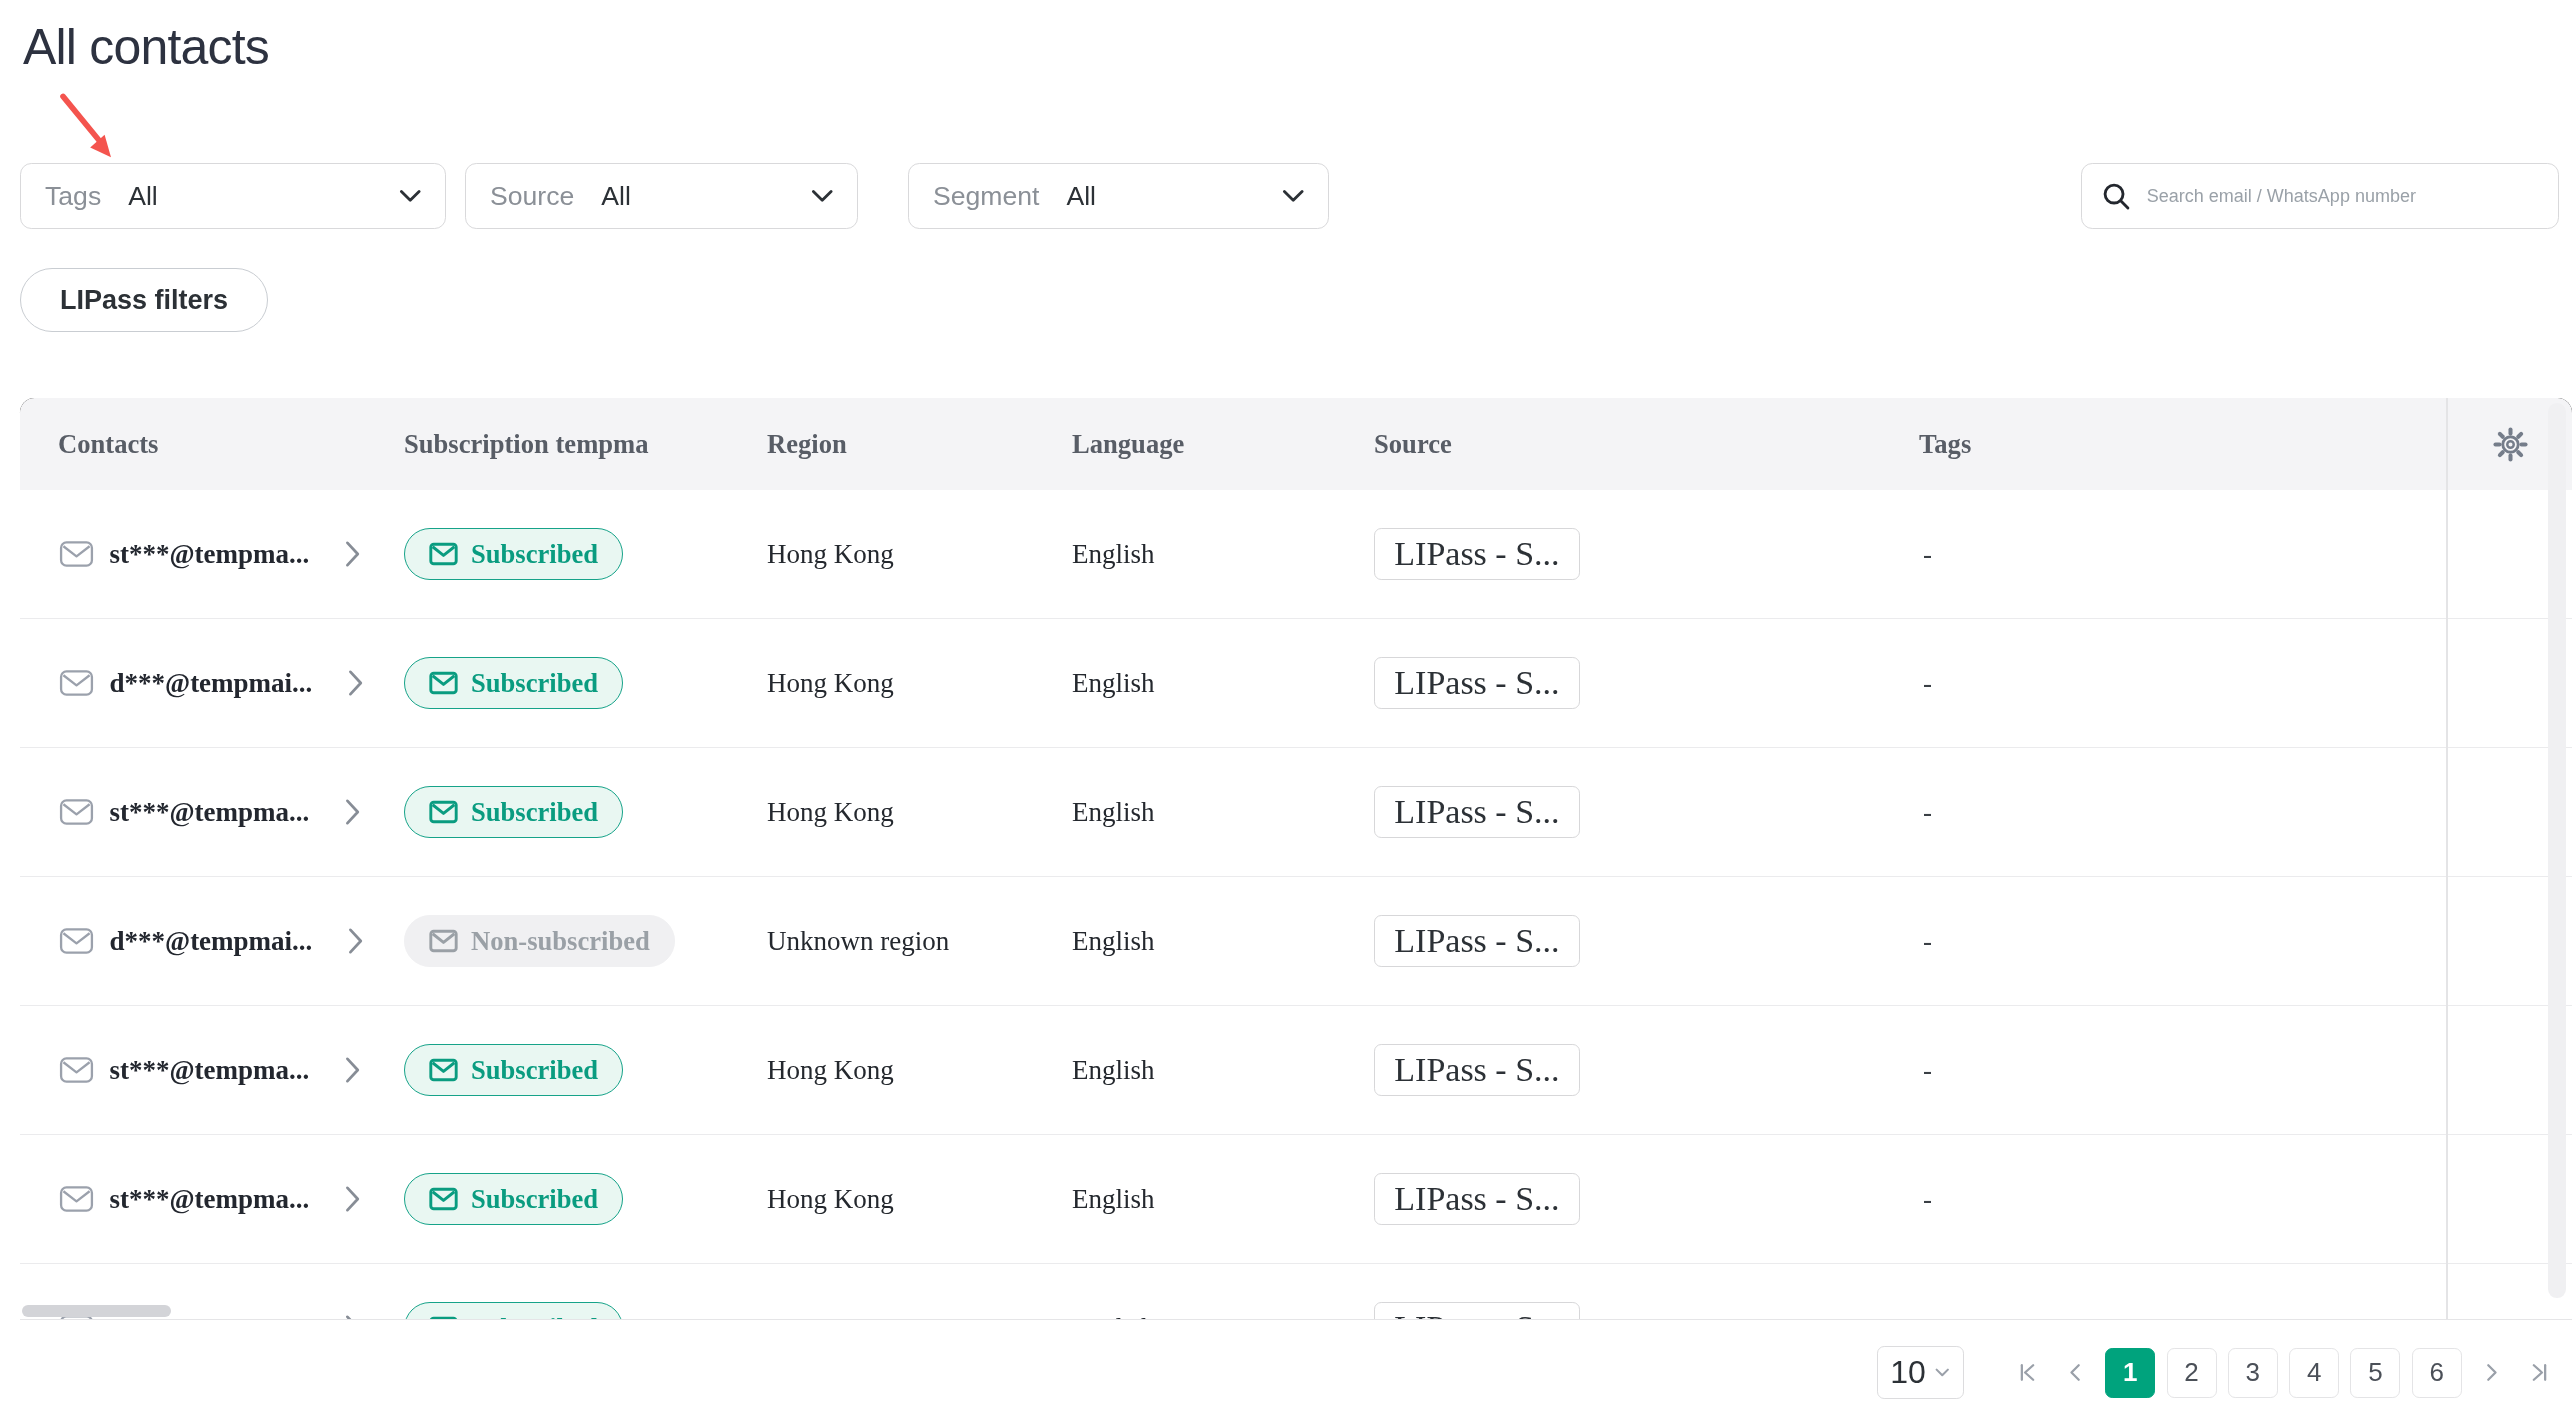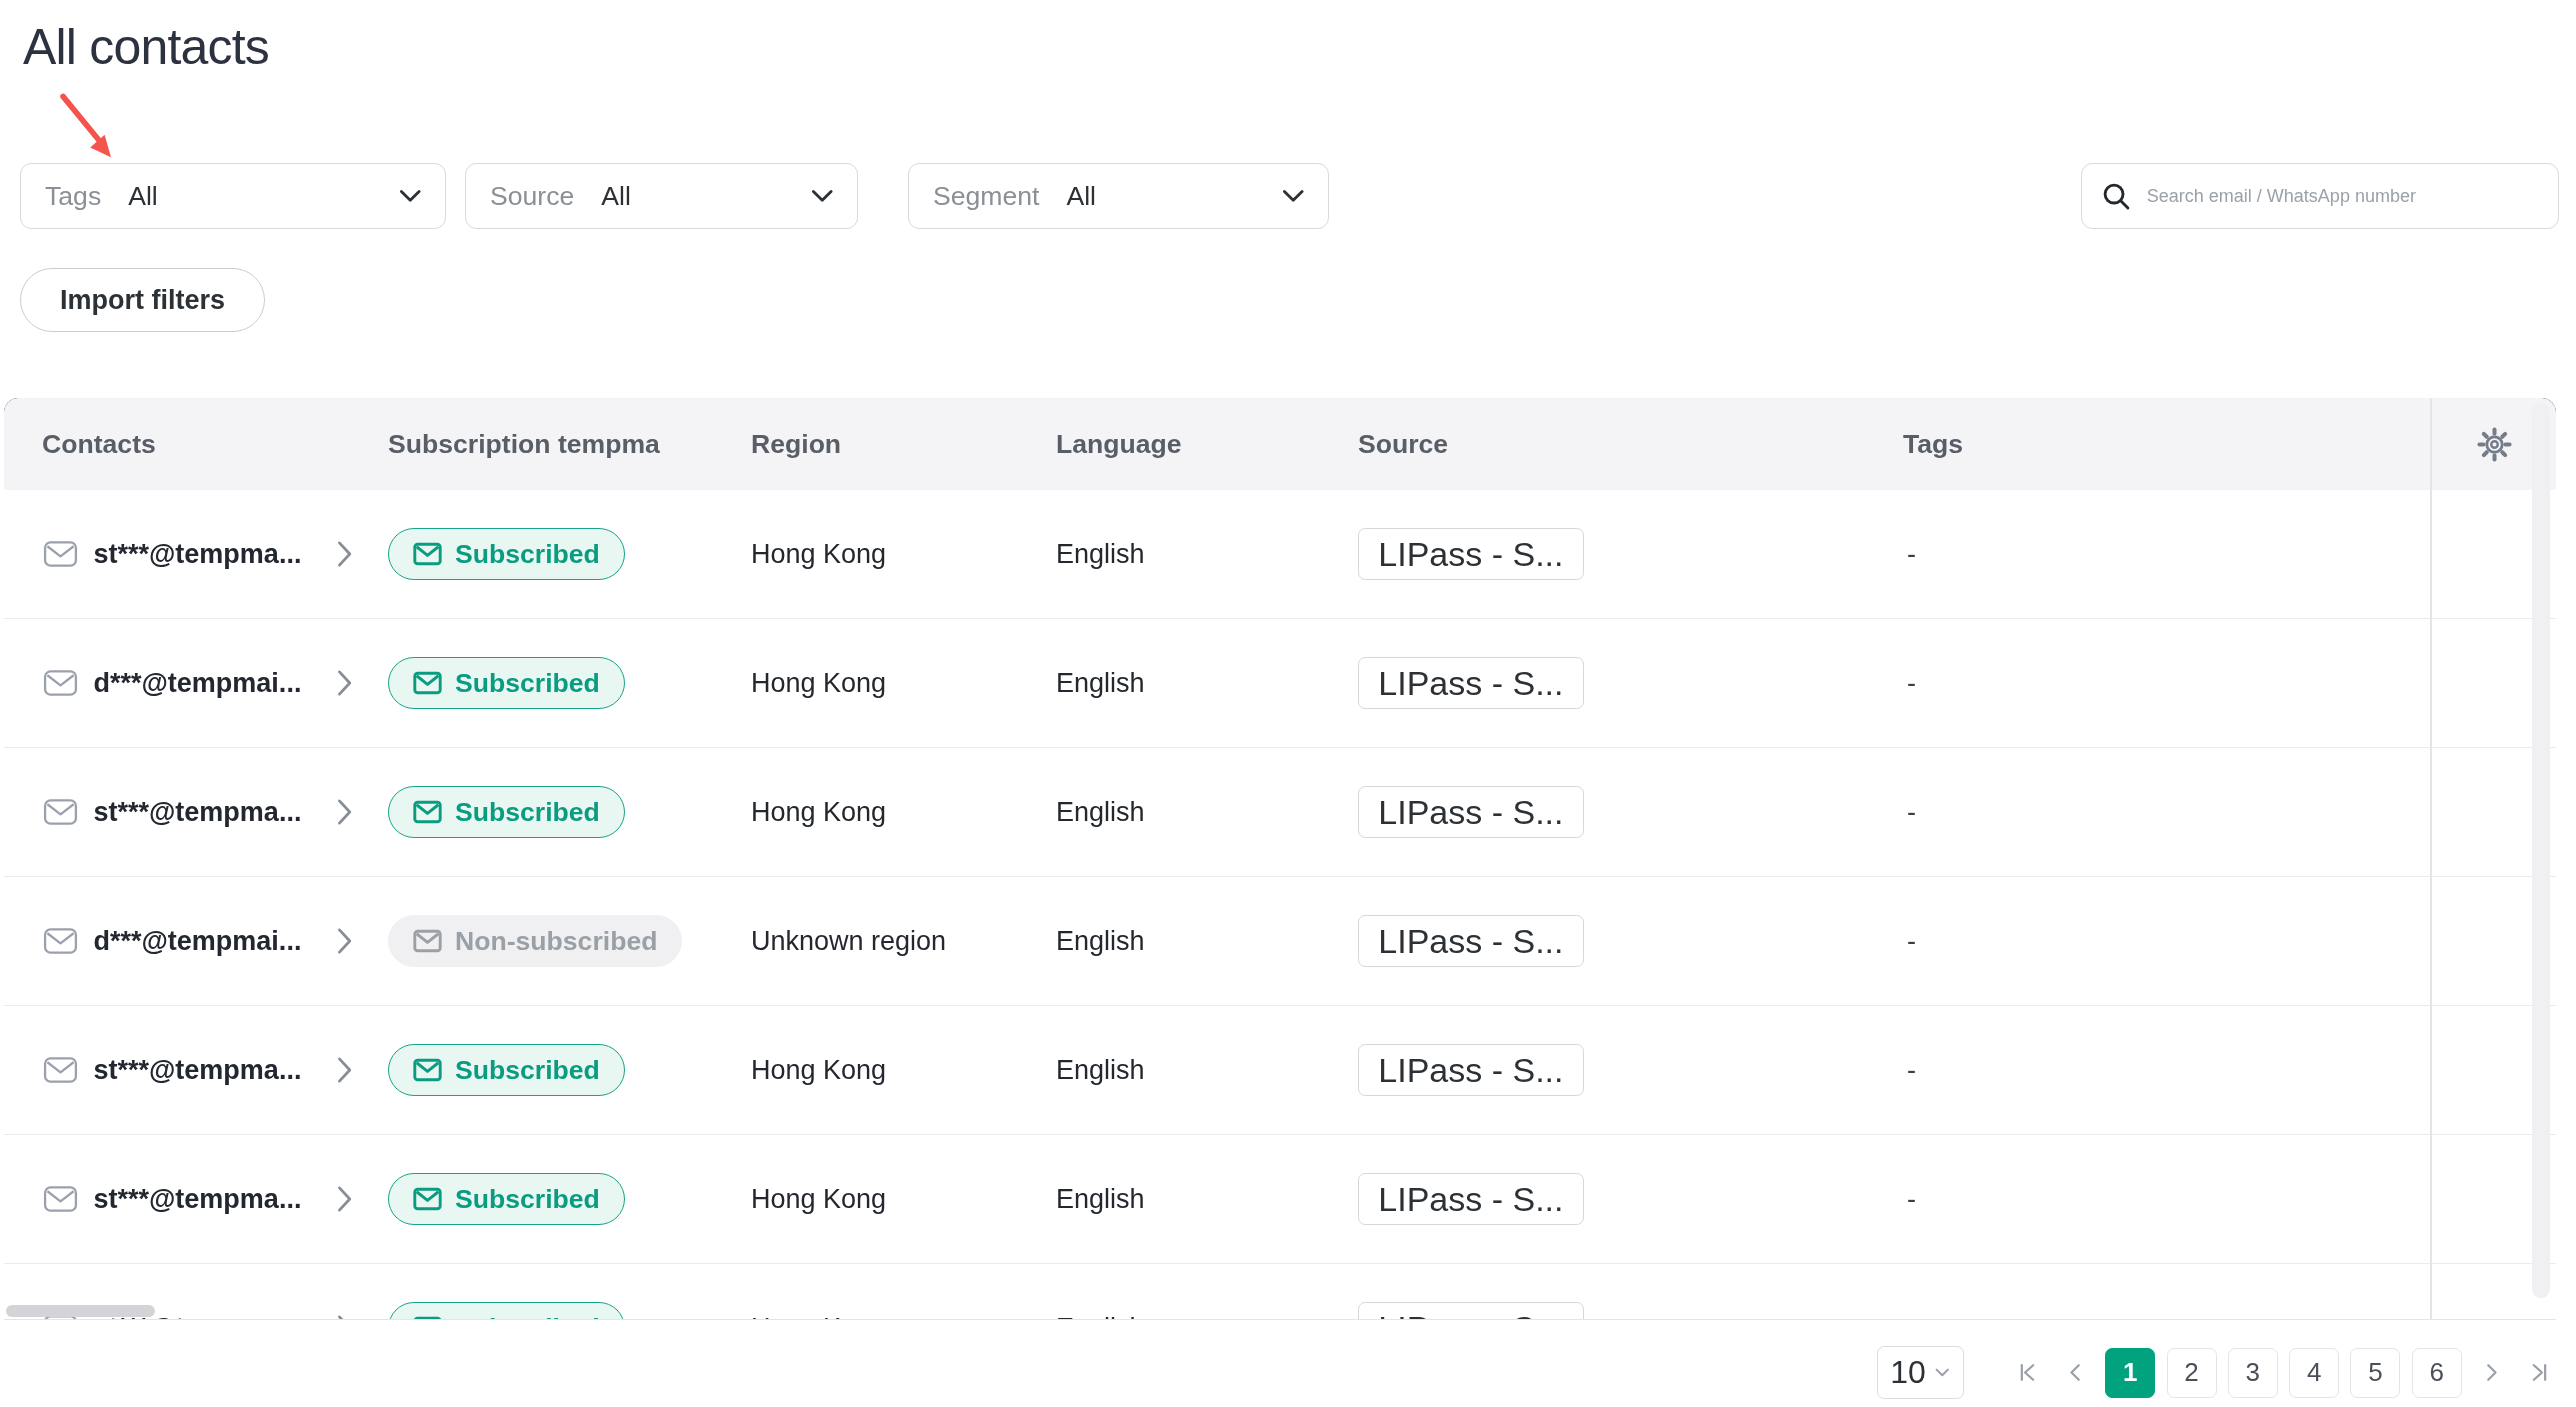--- a/index.html
+++ b/index.html
@@ -34,23 +34,23 @@
     align-items:center; padding:0 19.3px; gap:14.5px; }
   .search-box input { border:none; outline:none; flex:1; font-size:18px; color:#2c3136;
     font-family:inherit; background:transparent; }
   .search-box input::placeholder { color:#9aa1a8; }
 
   .reset-btn { position:absolute; left:20px; top:268px; height:64px; padding:0 39px;
     background:#fff; border:1.6px solid #c9cdd2; border-radius:34px; font-size:27px;
     font-weight:700; color:#2c3136; cursor:pointer; font-family:inherit; }
 
   
-  .table { position:absolute; left:4px; top:398px; width:2552px; height:922px;
+  .table { position:absolute; left:20px; top:398px; width:2552px; height:922px;
     background:#000000; border-radius:14.5px 14.5px 0 0; overflow:hidden;
-    border-bottom:1.6px solid #e5e5e7; }
+    border-bottom:1.6px solid #e5e5e7;font-family:Liberation Serif, serif; }
   .thead { position:relative; height:92px; background:#f4f4f6; }
   .hcell { position:absolute; top:50%; transform:translateY(-50%); font-size:26.6px;
     font-weight:700; color:#585d66; white-space:nowrap; }
   .h-contacts{left:38px} .h-status{left:384px} .h-region{left:747px}
   .h-language{left:1052px} .h-source{left:1354px} .h-tags{left:1899px}
   .gear-btn { position:absolute; right:42px; top:26.6px; width:39px; height:39px;
     cursor:pointer; background:none; border:none; }
   .col-divider { position:absolute; left:2426px; top:0; width:1.6px; height:100%;
     background:#e4e4e6; }
   .vtrack { position:absolute; right:6.4px; top:4.8px; bottom:21px; width:17.7px;
@@ -127,21 +127,21 @@
   </div>
 
   <div class="search-box">
     <svg width="31" height="31" viewBox="0 0 38 38">
       <circle cx="16" cy="16" r="11" fill="none" stroke="#23272e" stroke-width="3.5"></circle>
       <path d="M24.5 24.5 L33 33" stroke="#23272e" stroke-width="3.5" stroke-linecap="round"></path>
     </svg>
     <input type="text" placeholder="Search email / WhatsApp number" style="">
   </div>
 
-  <button class="reset-btn">Import filters</button>
+  <button class="reset-btn">LIPass filters</button>
 
   <div class="table">
     <div class="thead">
       <span class="hcell h-contacts">Contacts</span>
       <span class="hcell h-status">Subscription tempma</span>
       <span class="hcell h-region">Region</span>
       <span class="hcell h-language">Language</span>
       <span class="hcell h-source">Source</span>
       <span class="hcell h-tags">Tags</span>
       <button class="gear-btn">

